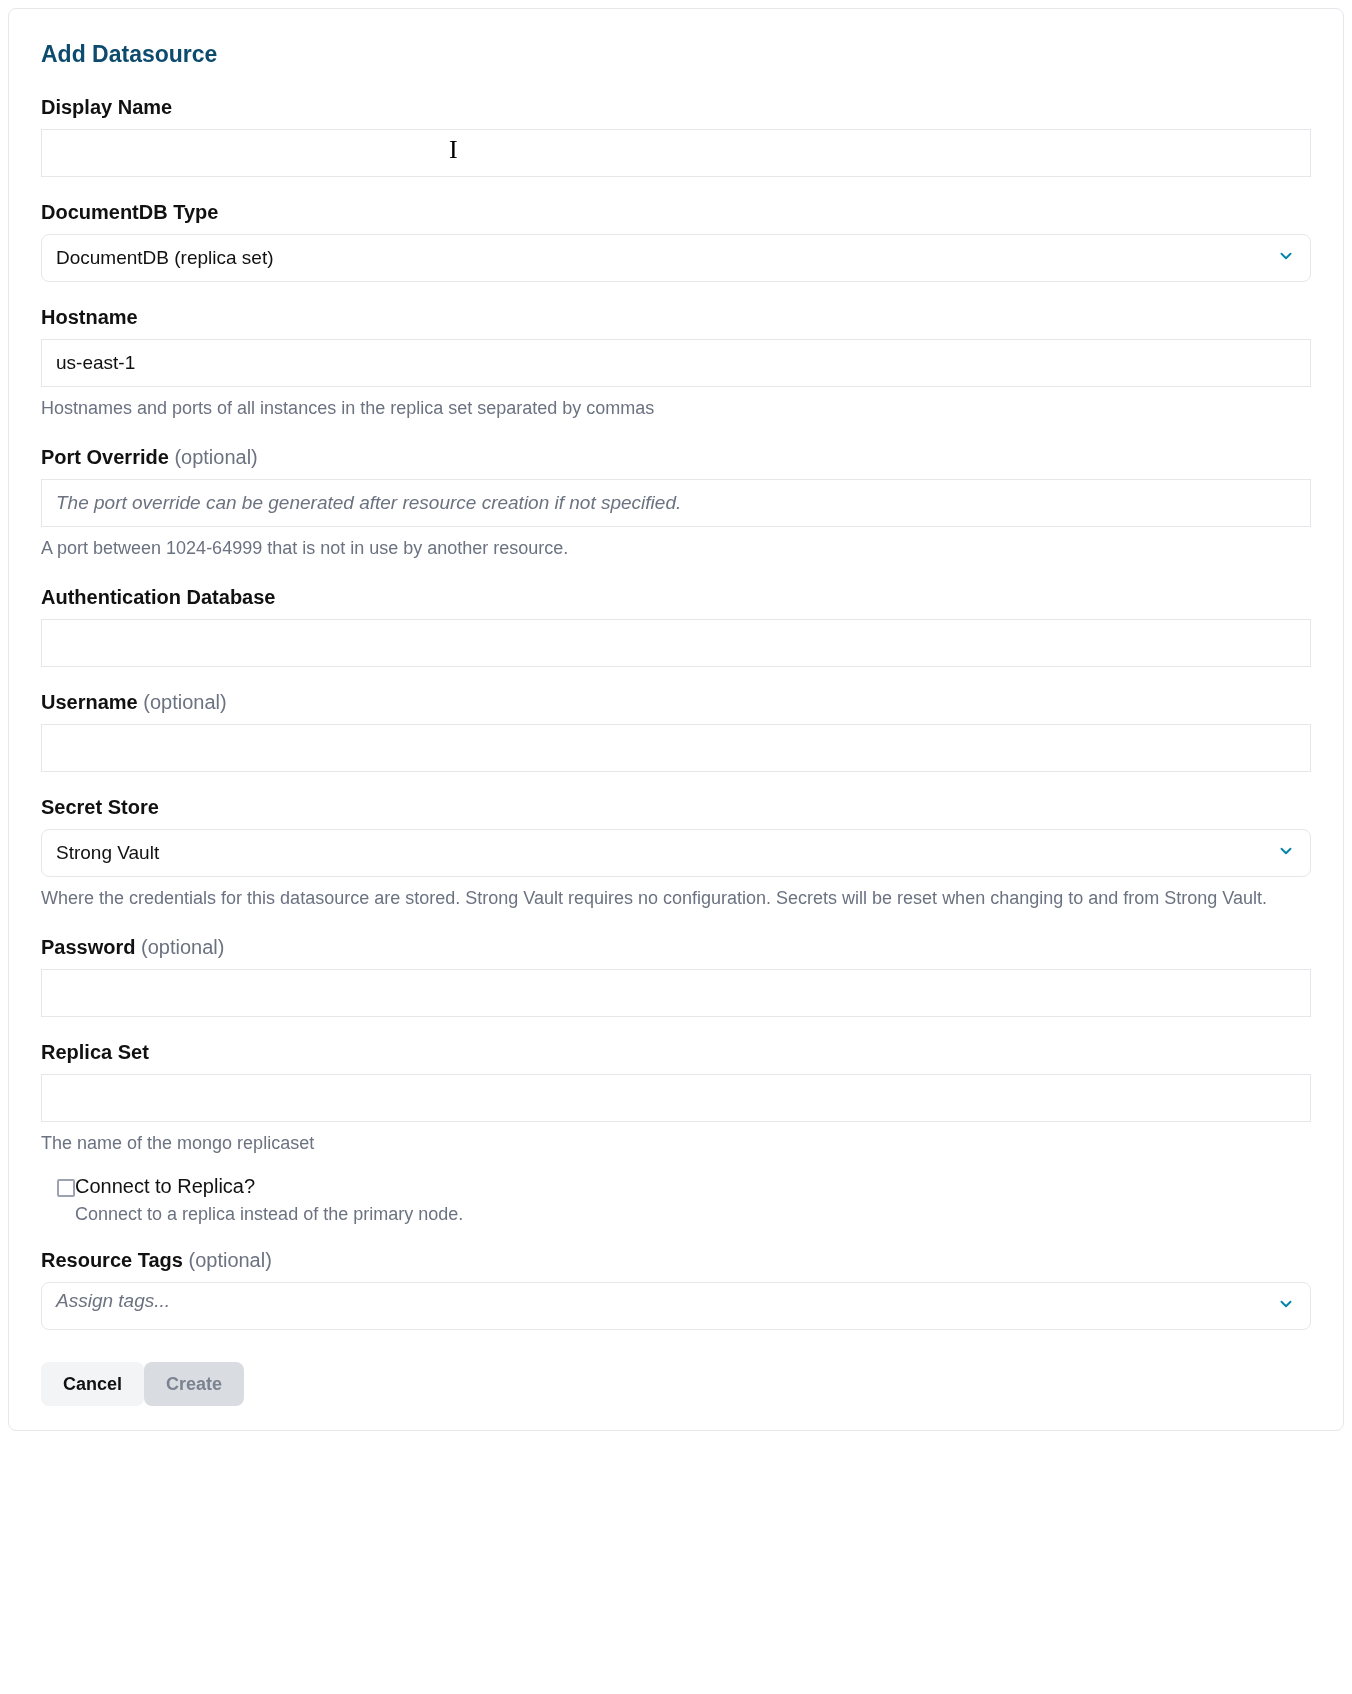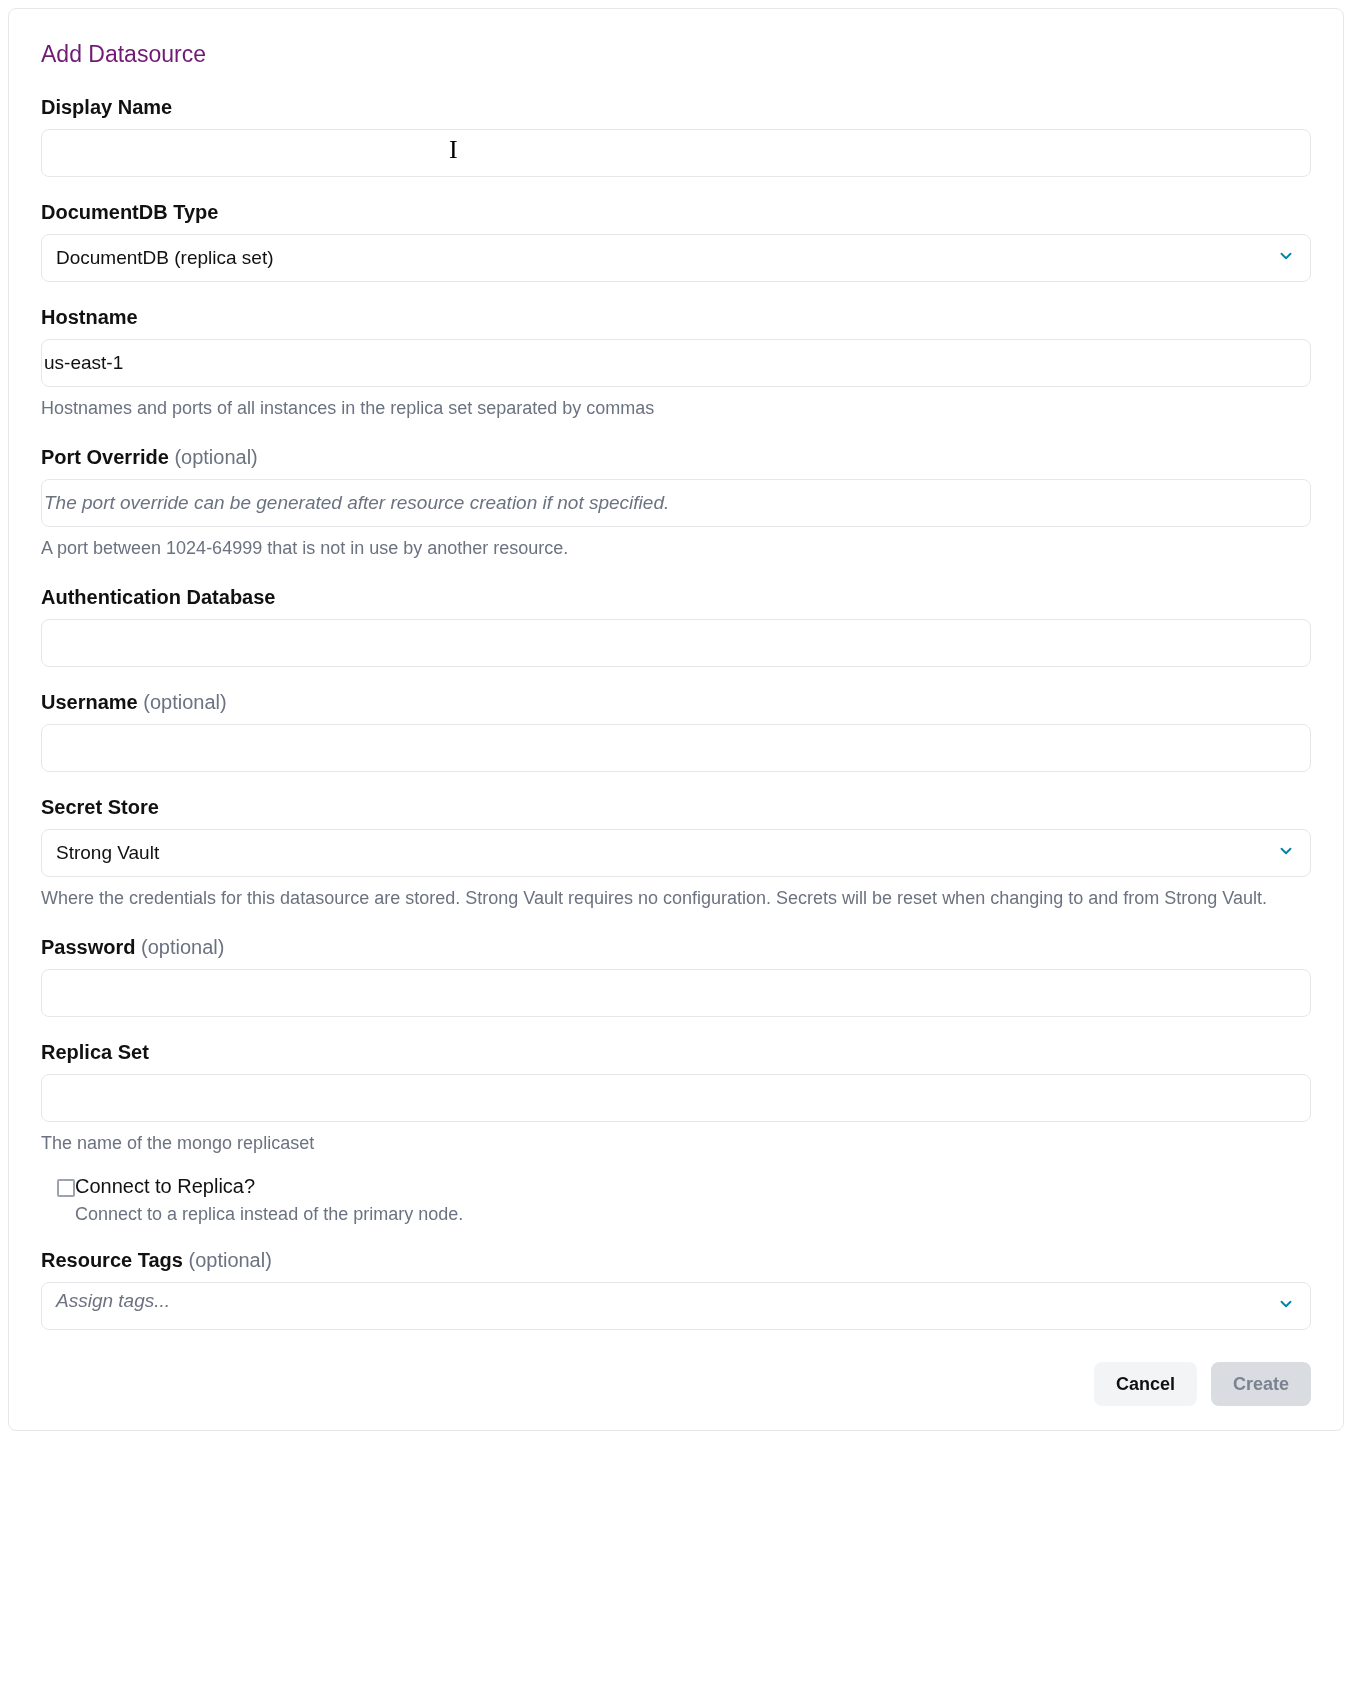--- a/index.html
+++ b/index.html
@@ -14,22 +14,22 @@
 }
 .panel {
   border: 1px solid #e5e7eb;
   border-radius: 8px;
   padding: 32px 32px 24px 32px;
   width: 100%;
   max-width: 1336px;
 }
 .page-title {
   font-size: 23px;
-  font-weight: 400;
-  color: #701a75;
+  font-weight: 700;
+  color: #0c4a6e;
   margin-bottom: 28px;
 }
 .field-group {
   margin-bottom: 24px;
 }
 .field-group.tight {
   margin-bottom: 18px;
 }
 .field-label {
   font-size: 20px;
@@ -39,22 +39,22 @@
   display: block;
 }
 .field-label .optional {
   font-weight: 400;
   color: #6b7280;
 }
 .text-input {
   width: 100%;
   height: 48px;
   border: 1px solid #e5e7eb;
-  border-radius: 8px;
-  padding: 0 2px;
+  border-radius: 0;
+  padding: 0 14px;
   font-size: 19px;
   color: #111;
   background: #fff;
   outline: none;
 }
 .text-input::placeholder {
   color: #6b7280;
   font-style: italic;
 }
 .select-wrap {
@@ -129,22 +129,20 @@
   font-size: 19px;
   color: #6b7280;
   font-style: italic;
   background: #fff;
   display: flex;
   align-items: center;
   cursor: pointer;
 }
 .footer {
   display: flex;
-  justify-content: flex-end;
-  gap: 14px;
   margin-top: 32px;
 }
 .btn {
   height: 44px;
   padding: 0 22px;
   border-radius: 8px;
   font-size: 18px;
   font-weight: 600;
   border: none;
   cursor: pointer;

